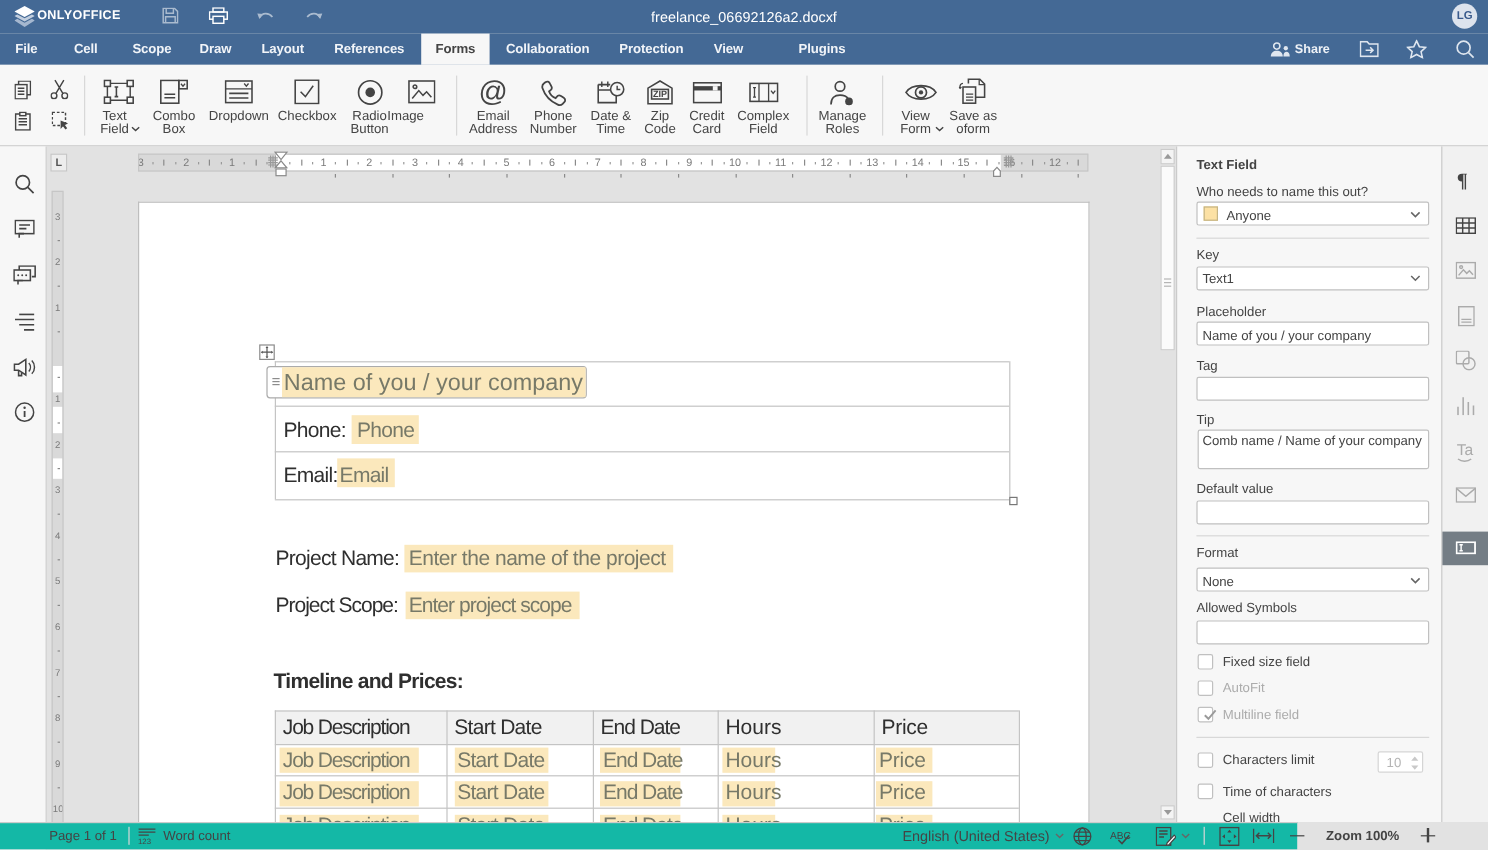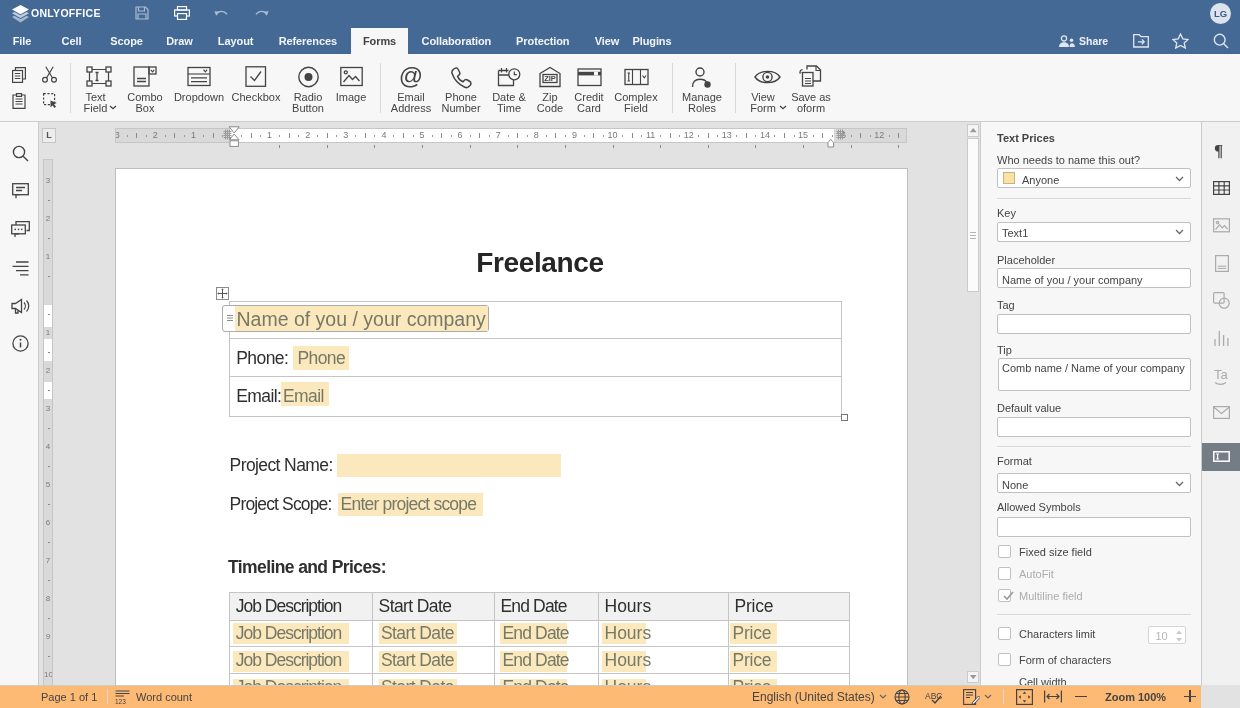--- a/index.html
+++ b/index.html
@@ -13,21 +13,21 @@
 #tbar{left:0;top:54px;width:1240px;height:68px;background:#F7F7F7;border-bottom:1px solid #CBCBCB}
 .sep{position:absolute;top:9px;width:1px;height:50px;background:#D8D8D8}
 .lbl{position:absolute;font-size:11px;line-height:11.5px;color:#444;text-align:center;white-space:nowrap}
 
 #lsb{left:0;top:122px;width:39px;height:586px;background:#F7F7F7;border-right:1px solid #CBCBCB}
 
 #doc{left:39px;top:122px;width:941px;height:563px;background:#E2E2E2;overflow:hidden}
 
 #panel{left:980px;top:122px;width:221px;height:563px;background:#F7F7F7;border-left:1px solid #CBCBCB;overflow:hidden}
 #rbar{left:1201px;top:122px;width:39px;height:563px;background:#F1F1F1;border-left:1px solid #CBCBCB}
-#sbar{left:0;top:685px;width:1201px;height:23px;background:#fdba74;border-top:1px solid #CBCBCB}
+#sbar{left:0;top:685px;width:1081px;height:23px;background:#14b8a6;border-top:1px solid #CBCBCB}
 .plbl{position:absolute;font-size:11px;color:#444;white-space:nowrap}
 .pin{position:absolute;background:#fff;border:1px solid #C0C0C0;border-radius:2px}
 .pdiv{position:absolute;height:1px;background:#D8D8D8}
 .doct{position:absolute;font-size:17.5px;letter-spacing:-0.6px;line-height:1;color:#2f2f2f;white-space:nowrap}
 .ph{color:#777968}
 .hl{position:absolute;background:#FBE8BC}
 .cell{position:absolute;font-size:17.5px;letter-spacing:-1px;line-height:1;white-space:nowrap}
 </style></head>
 <body>
 <div class="a" id="hdr">
@@ -54,34 +54,35 @@
       <rect x="3.5" y="7.6" width="9" height="5.8" fill="#446995"></rect>
   </svg>
   <svg class="a" style="left:214px;top:9px;opacity:.55" width="15" height="9" viewBox="0 0 15 9">
     <path d="M2.2 5.6 C4.5 1.6 9.8 1.2 13 5.2" fill="none" stroke="#fff" stroke-width="1.4"></path>
     <path d="M0.4 2.2 L5.4 2.6 L2.2 6.8 Z" fill="#fff"></path>
   </svg>
   <svg class="a" style="left:254px;top:9px;opacity:.55" width="15" height="9" viewBox="0 0 15 9">
     <path d="M12.8 5.6 C10.5 1.6 5.2 1.2 2 5.2" fill="none" stroke="#fff" stroke-width="1.4"></path>
     <path d="M14.6 2.2 L9.6 2.6 L12.8 6.8 Z" fill="#fff"></path>
   </svg>
+  <div class="a tb" style="left:0;top:7px;width:1240px;text-align:center;font-size:12px;color:#fff">freelance_06692126a2.docxf</div>
   <div class="a" style="left:1210px;top:3px;width:21px;height:21px;border-radius:50%;background:#dde3ed;text-align:center;font-size:9.5px;font-weight:bold;color:#3a5a8c;line-height:21px">LG</div>
 </div>
 <div class="a" id="tabs">
   <div class="tab" style="left:-23.0px;width:90px">File</div>
   <div class="tab" style="left:26.5px;width:90px">Cell</div>
   <div class="tab" style="left:81.6px;width:90px">Scope</div>
   <div class="tab" style="left:134.5px;width:90px">Draw</div>
   <div class="tab" style="left:190.6px;width:90px">Layout</div>
   <div class="tab" style="left:262.8px;width:90px">References</div>
   <div class="tab" style="left:351px;width:57.1px;background:#F7F7F7;color:#444">Forms</div>
   <div class="tab" style="left:411.4px;width:90px">Collaboration</div>
   <div class="tab" style="left:497.8px;width:90px">Protection</div>
   <div class="tab" style="left:562.0px;width:90px">View</div>
-  <div class="tab" style="left:607px;width:90px">Plugins</div>
+  <div class="tab" style="left:640px;width:90px">Plugins</div>
   <svg class="a" style="left:1058px;top:7px" width="18" height="13" viewBox="0 0 18 13" fill="none" stroke="#dfe6ef" stroke-width="1.3">
     <circle cx="6" cy="3.4" r="2.6"></circle>
       <path d="M1 12 C1 8.8 3.2 7.2 6 7.2 C8.8 7.2 11 8.8 11 12 Z" fill="#dfe6ef" stroke="none"></path>
     <circle cx="13.5" cy="5.2" r="1.8" fill="#dfe6ef" stroke="none"></circle>
       <path d="M11.5 12 C11.5 9.6 12.4 8.4 13.8 8.2 C15.8 8.2 16.8 9.8 16.8 12 Z" fill="#dfe6ef" stroke="none"></path>
   </svg>
   <div class="a tb" style="left:1079px;top:0;height:26px;line-height:26px;font-size:10.5px;font-weight:bold;color:#eef2f7">Share</div>
   <svg class="a" style="left:1133px;top:6px" width="16" height="14" viewBox="0 0 16 14" fill="none" stroke="#dfe6ef" stroke-width="1.3">
     <path d="M0.7 2.6 V13 H15.3 V2.6 H8 L6.2 0.7 H0.7 Z"></path>
       <path d="M5 7.8 H11 M8.8 5.4 L11.2 7.8 L8.8 10.2"></path>
@@ -148,21 +149,21 @@
   <svg class="a" style="left:297px;top:12px" width="23" height="23" viewBox="0 0 23 23" fill="none" stroke="#444" stroke-width="1.4">
     <circle cx="11.5" cy="11" r="9.7"></circle>
       <circle cx="11.5" cy="11" r="4" fill="#444" stroke="none"></circle>
   </svg>
   <div class="lbl" style="left:268px;top:37.5px;width:80px">Radio<br>Button</div>
   <svg class="a" style="left:340px;top:12px" width="23" height="21" viewBox="0 0 23 21" fill="none" stroke="#444" stroke-width="1.3">
     <rect x="0.8" y="1.5" width="21.4" height="18"></rect>
       <circle cx="5.8" cy="6.3" r="1.5"></circle>
       <path d="M3.5 16 L9 9.5 L12.5 13.5 L15.5 10.5 L19.5 15"></path>
   </svg>
-  <div class="lbl" style="left:311px;top:37.5px;width:80px">Image</div>
+  <div class="lbl" style="left:298px;top:37.5px;width:80px">Image</div>
   <svg class="a" style="left:399px;top:12px" width="24" height="23" viewBox="0 0 24 23">
       <text x="12" y="18" text-anchor="middle" font-size="24" fill="#444" font-family="Liberation Sans">@</text>
     </svg>
   <div class="lbl" style="left:371px;top:37.5px;width:80px">Email<br>Address</div>
   <svg class="a" style="left:449px;top:12px" width="24" height="23" viewBox="0 0 24 23" fill="none" stroke="#444" stroke-width="1.5">
     <path d="M5.5 2.5 C7 1.5 8.5 2 9.2 3.5 L10.5 6 C11.2 7.4 10.8 8.6 9.5 9.5 L8.6 10.2 C9.4 12.6 11.5 14.8 14 15.8 L14.9 14.7 C15.9 13.4 17.2 13.2 18.5 14 L20.8 15.5 C22.2 16.4 22.3 18 21.2 19.2 L19.9 20.5 C18.8 21.6 17.2 21.9 15.8 21.2 C9.8 18.6 5.1 13.6 3.1 7.6 C2.6 6 3.1 4.4 4.4 3.4 Z"></path>
   </svg>
   <div class="lbl" style="left:421px;top:37.5px;width:80px">Phone<br>Number</div>
   <svg class="a" style="left:497px;top:12px" width="25" height="23" viewBox="0 0 25 23" fill="none" stroke="#444" stroke-width="1.3">
     <path d="M1.5 4.5 H11.5 M1.5 4.5 V19.5 H16.5 V14 M1.5 9 H12"></path>
@@ -409,34 +410,34 @@
             <path d="M5.5 0.3 L6.7 1.9 H4.3 Z M5.5 10.7 L6.7 9.1 H4.3 Z M0.3 5.5 L1.9 4.3 V6.7 Z M10.7 5.5 L9.1 4.3 V6.7 Z" stroke="none"></path>
           </g>
         </svg>
   </div>
   <div class="a" style="left:189.5px;top:178.9px;width:612.5px;height:1px;background:#C4C4C4"></div>
   <div class="a" style="left:189.5px;top:216.2px;width:612.5px;height:1px;background:#C4C4C4"></div>
   <div class="a" style="left:189.5px;top:253.5px;width:612.5px;height:1px;background:#C4C4C4"></div>
   <div class="a" style="left:189.5px;top:293.5px;width:612.5px;height:1px;background:#C4C4C4"></div>
   <div class="a" style="left:189.5px;top:178.9px;width:1px;height:115px;background:#C4C4C4"></div>
   <div class="a" style="left:802px;top:178.9px;width:1px;height:115px;background:#C4C4C4"></div>
-  <div class="a" style="left:401px;top:127.2px;width:200px;text-align:center;font-size:28px;letter-spacing:-0.35px;font-weight:bold;line-height:1;color:#262626;white-space:nowrap">Freelance</div>
   <div class="a" style="left:183px;top:182.5px;width:267px;height:27px;background:#fff;border:1px solid #ABABAB;border-radius:3px"></div>
   <div class="a" style="left:187.5px;top:192.5px;width:6px;height:1px;background:#8c8c8c;box-shadow:0 2.5px 0 #8c8c8c,0 5px 0 #8c8c8c"></div>
   <div class="hl" style="left:195.5px;top:183.5px;width:253.5px;height:25px"></div>
   <div class="a tb" style="left:197.5px;top:188.1px;font-size:19.5px;line-height:1;color:#777968">Name of you / your company</div>
   <div class="a" style="left:801.5px;top:292px;width:7px;height:7px;background:#fff;border:1px solid #777"></div>
   <div class="hl" style="left:253.9px;top:223.8px;width:55.9px;height:24.6px"></div>
   <div class="doct" style="left:197.3px;top:228.2px">Phone:</div>
   <div class="doct ph" style="left:258.5px;top:228.2px">Phone</div>
   <div class="hl" style="left:241.7px;top:259.5px;width:48px;height:24.5px"></div>
   <div class="doct" style="left:197.3px;top:265.7px">Email:</div>
   <div class="doct ph" style="left:244px;top:265.7px">Email</div>
   <div class="hl" style="left:298.4px;top:332px;width:223.9px;height:23px"></div>
   <div class="doct" style="left:190.6px;top:335px">Project Name:</div>
+  <div class="doct ph" style="left:301.6px;top:335px;letter-spacing:-0.4px">Enter the name of the project</div>
   <div class="hl" style="left:298.7px;top:371px;width:145.3px;height:23px"></div>
   <div class="doct" style="left:190.6px;top:373.9px;letter-spacing:-0.85px">Project Scope:</div>
   <div class="doct ph" style="left:301.6px;top:373.9px;letter-spacing:-0.8px">Enter project scope</div>
   <div class="doct" style="left:189px;top:436.7px;font-weight:bold;letter-spacing:-0.6px">Timeline and Prices:</div>
   <div class="a" style="left:190px;top:470.4px;width:620px;height:27.4px;background:#F1F1F1"></div>
   <div class="a" style="left:190px;top:470.4px;width:620px;height:1px;background:#C4C4C4"></div>
   <div class="a" style="left:190px;top:497.8px;width:620px;height:1px;background:#C4C4C4"></div>
   <div class="a" style="left:190px;top:524.4px;width:620px;height:1px;background:#C4C4C4"></div>
   <div class="a" style="left:190px;top:551.3px;width:620px;height:1px;background:#C4C4C4"></div>
   <div class="a" style="left:190px;top:470.4px;width:1px;height:94px;background:#C4C4C4"></div>
@@ -491,21 +492,21 @@
   <div class="a" style="left:3px;top:110px;width:6.5px;height:1px;background:#B5B5B5;box-shadow:0 3px 0 #B5B5B5,0 6px 0 #B5B5B5"></div>
   <div class="a" style="left:0;top:548.5px;width:12.5px;height:12.5px;background:#F4F4F4;border:1px solid #CBCBCB">
     <svg width="10.5" height="10.5" viewBox="0 0 11 11">
           <path d="M5.5 7.6 L9 3.2 H2 Z" fill="#999"></path>
         </svg>
   </div>
 </div>
 </div>
 
 <div class="a" id="panel">
-  <div class="plbl" style="left:16px;top:9.7px;font-weight:bold">Text Prices</div>
+  <div class="plbl" style="left:16px;top:9.7px;font-weight:bold">Text Field</div>
   <div class="plbl" style="left:16px;top:31.7px">Who needs to name this out?</div>
   <div class="pin" style="left:16px;top:46px;width:194px;height:20px"></div>
   <div class="a" style="left:22px;top:50px;width:12px;height:12px;background:#FCE1A4;border:1px solid #C5B484"></div>
   <div class="plbl" style="left:41px;top:51.7px">Anyone</div>
   <svg class="a" style="left:194px;top:54px" width="9" height="6" viewBox="0 0 9 6" fill="none" stroke="#666" stroke-width="1.3">
       <path d="M1 1 L4.5 4.5 L8 1"></path>
     </svg>
   <div class="pdiv" style="left:16px;top:75.7px;width:194px"></div>
   <div class="plbl" style="left:16px;top:84.7px">Key</div>
   <div class="pin" style="left:16px;top:99.5px;width:194px;height:20px"></div>
@@ -544,21 +545,21 @@
   <div class="pdiv" style="left:16px;top:492px;width:194px"></div>
   <div class="pin" style="left:17px;top:505px;width:13px;height:13px"></div>
   <div class="plbl" style="left:38px;top:506.2px">Characters limit</div>
   <div class="a" style="left:166.5px;top:503.5px;width:38px;height:18px;background:#fff;border:1px solid #D5D5D5;border-radius:2px">
     <div class="plbl" style="left:7px;top:3px;color:#B5B5B5">10</div>
     <svg class="a" style="left:26px;top:3px" width="8" height="12" viewBox="0 0 8 12">
         <path d="M4 0.5 L7 4 H1 Z M4 11.5 L7 8 H1 Z" fill="#C9C9C9"></path>
       </svg>
   </div>
   <div class="pin" style="left:17px;top:531px;width:13px;height:13px"></div>
-  <div class="plbl" style="left:38px;top:532.2px">Form of characters</div>
+  <div class="plbl" style="left:38px;top:532.2px">Time of characters</div>
   <div class="plbl" style="left:38px;top:553.5px">Cell width</div>
 </div>
 <div class="a" id="rbar">
   <div class="a" style="left:12px;top:19px;font-size:17px;font-weight:bold;color:#444;font-family:'Liberation Serif',serif">¶</div>
   <svg class="a" style="left:11px;top:59px" width="17" height="14" viewBox="0 0 17 14" fill="none" stroke="#444" stroke-width="1.2">
     <rect x="0.6" y="0.6" width="15.8" height="12.8"></rect>
       <path d="M0.6 4.8 H16.4 M0.6 9 H16.4 M5.9 0.6 V13.4 M11.2 0.6 V13.4"></path>
   </svg>
   <svg class="a" style="left:11px;top:96px" width="17" height="15" viewBox="0 0 17 15" fill="none" stroke="#ABABAB" stroke-width="1.2">
     <rect x="0.6" y="0.8" width="15.8" height="13"></rect>

